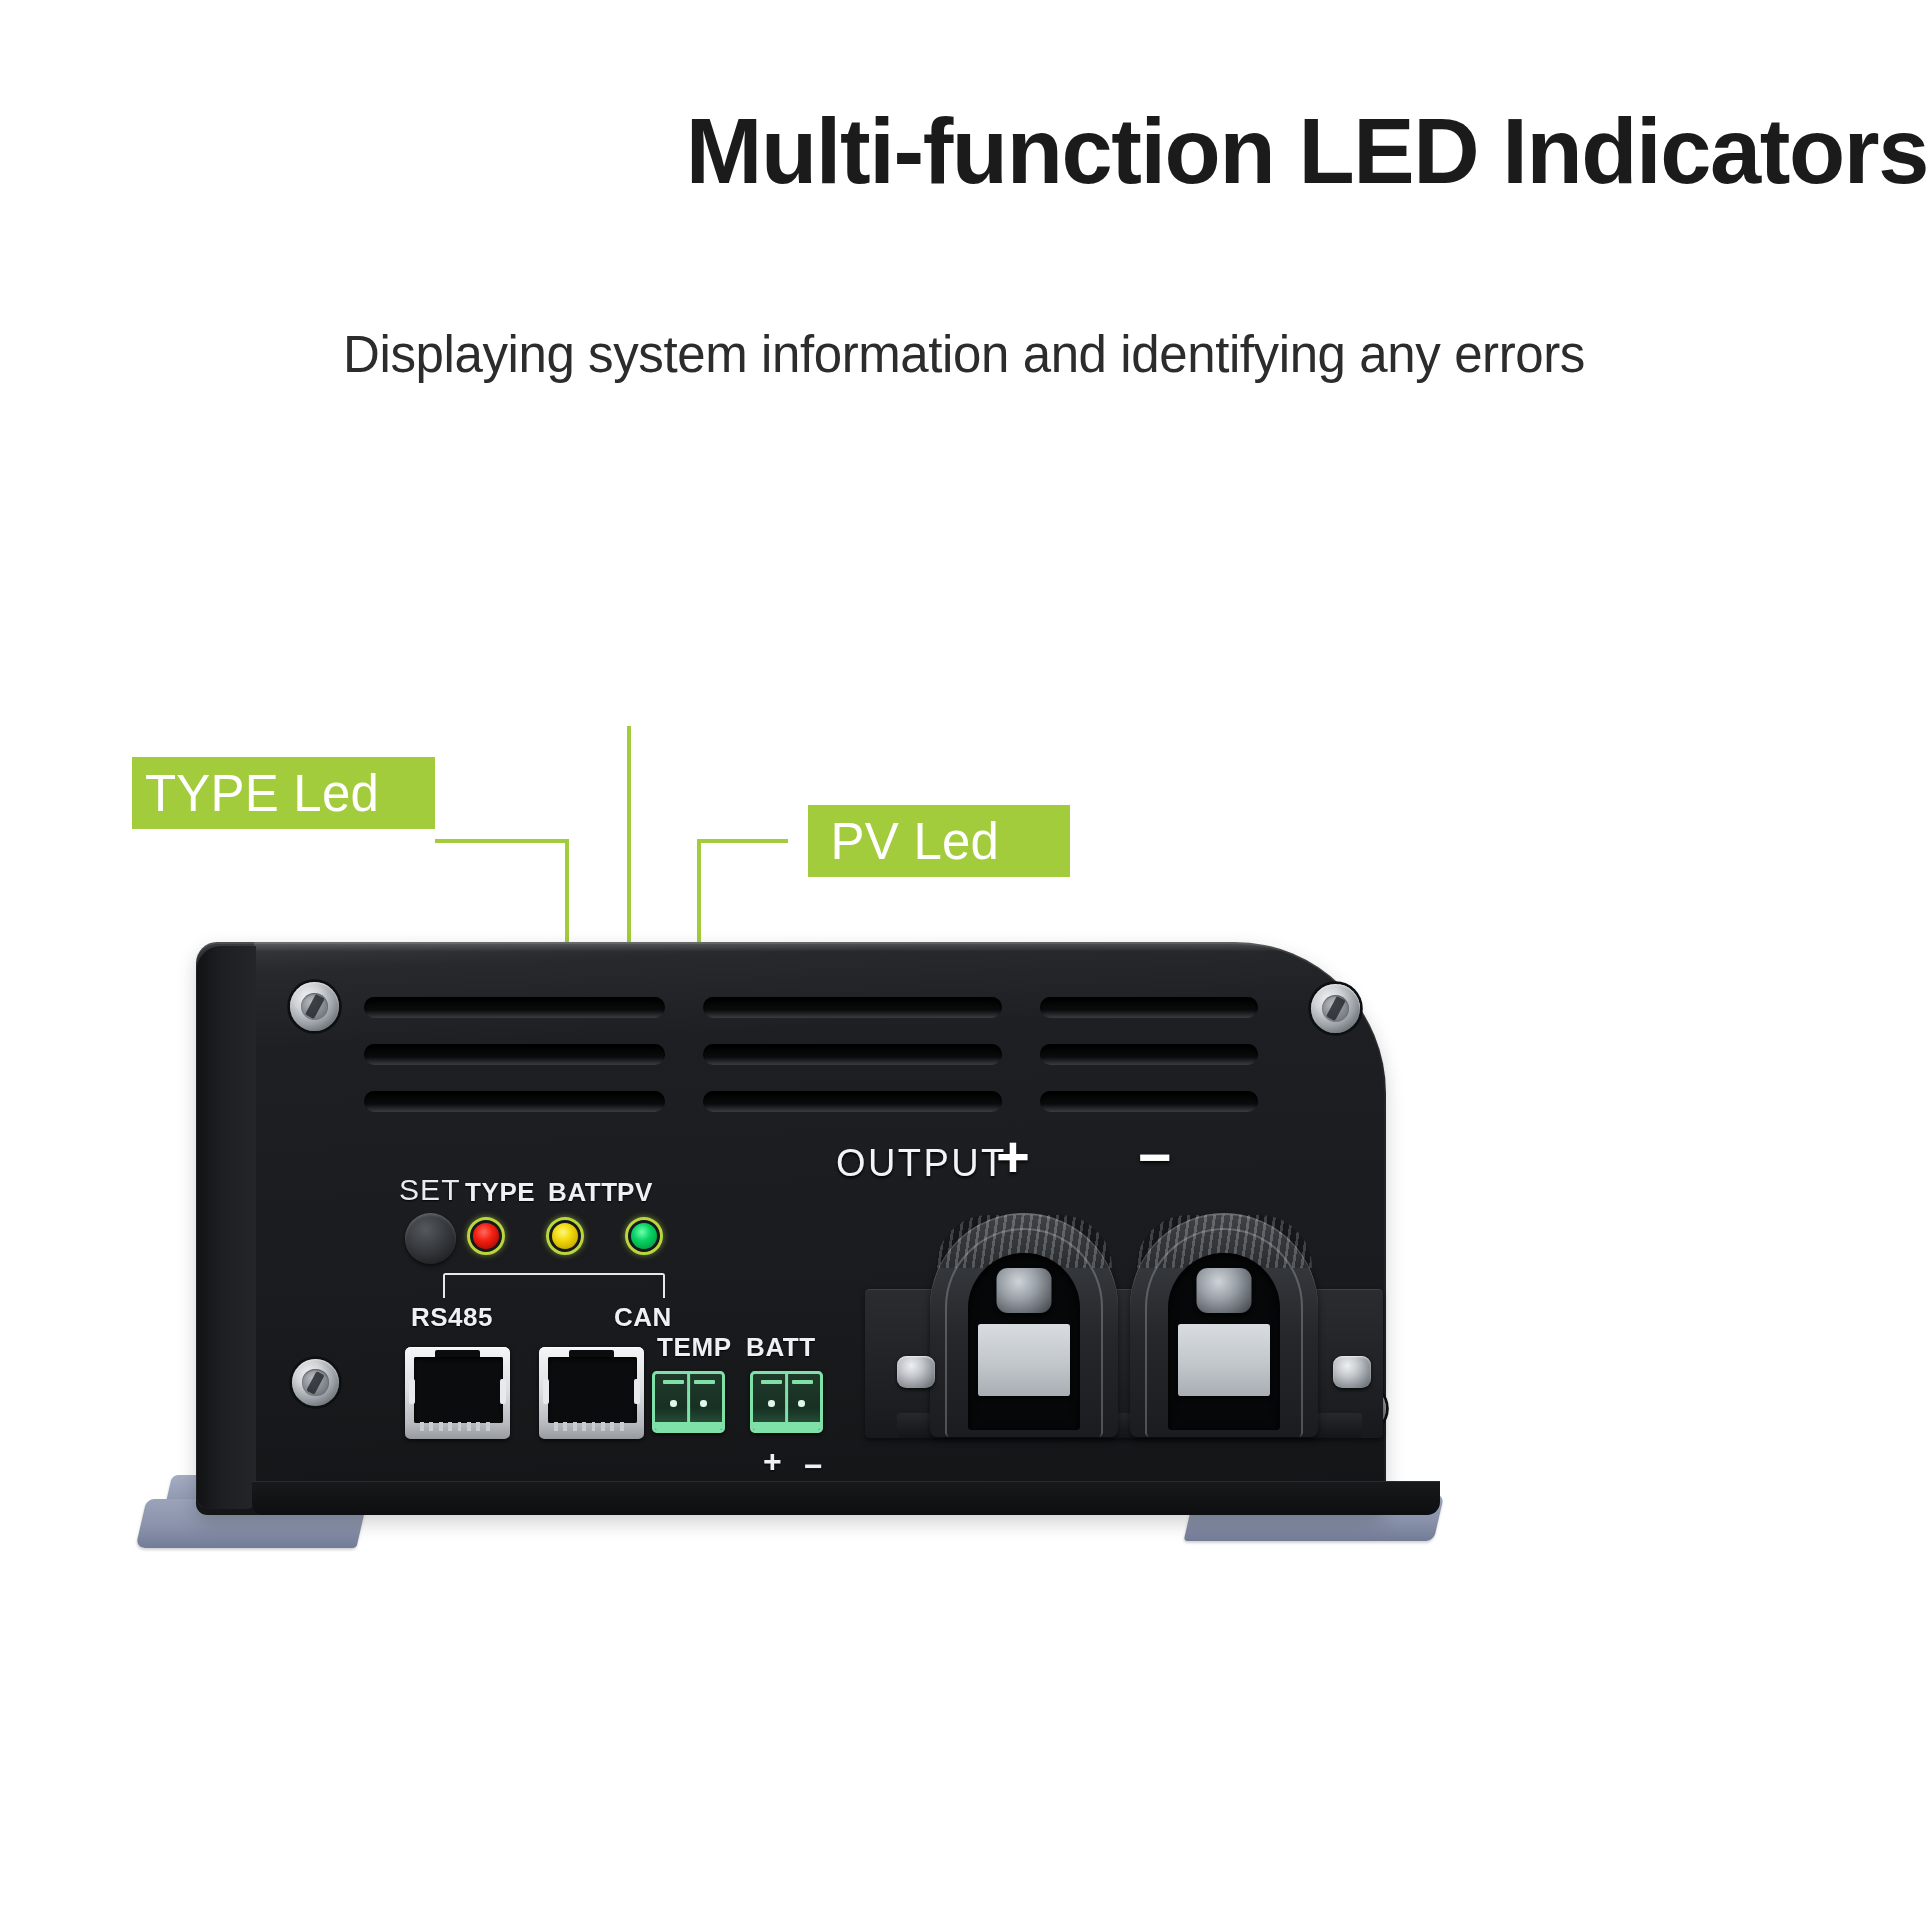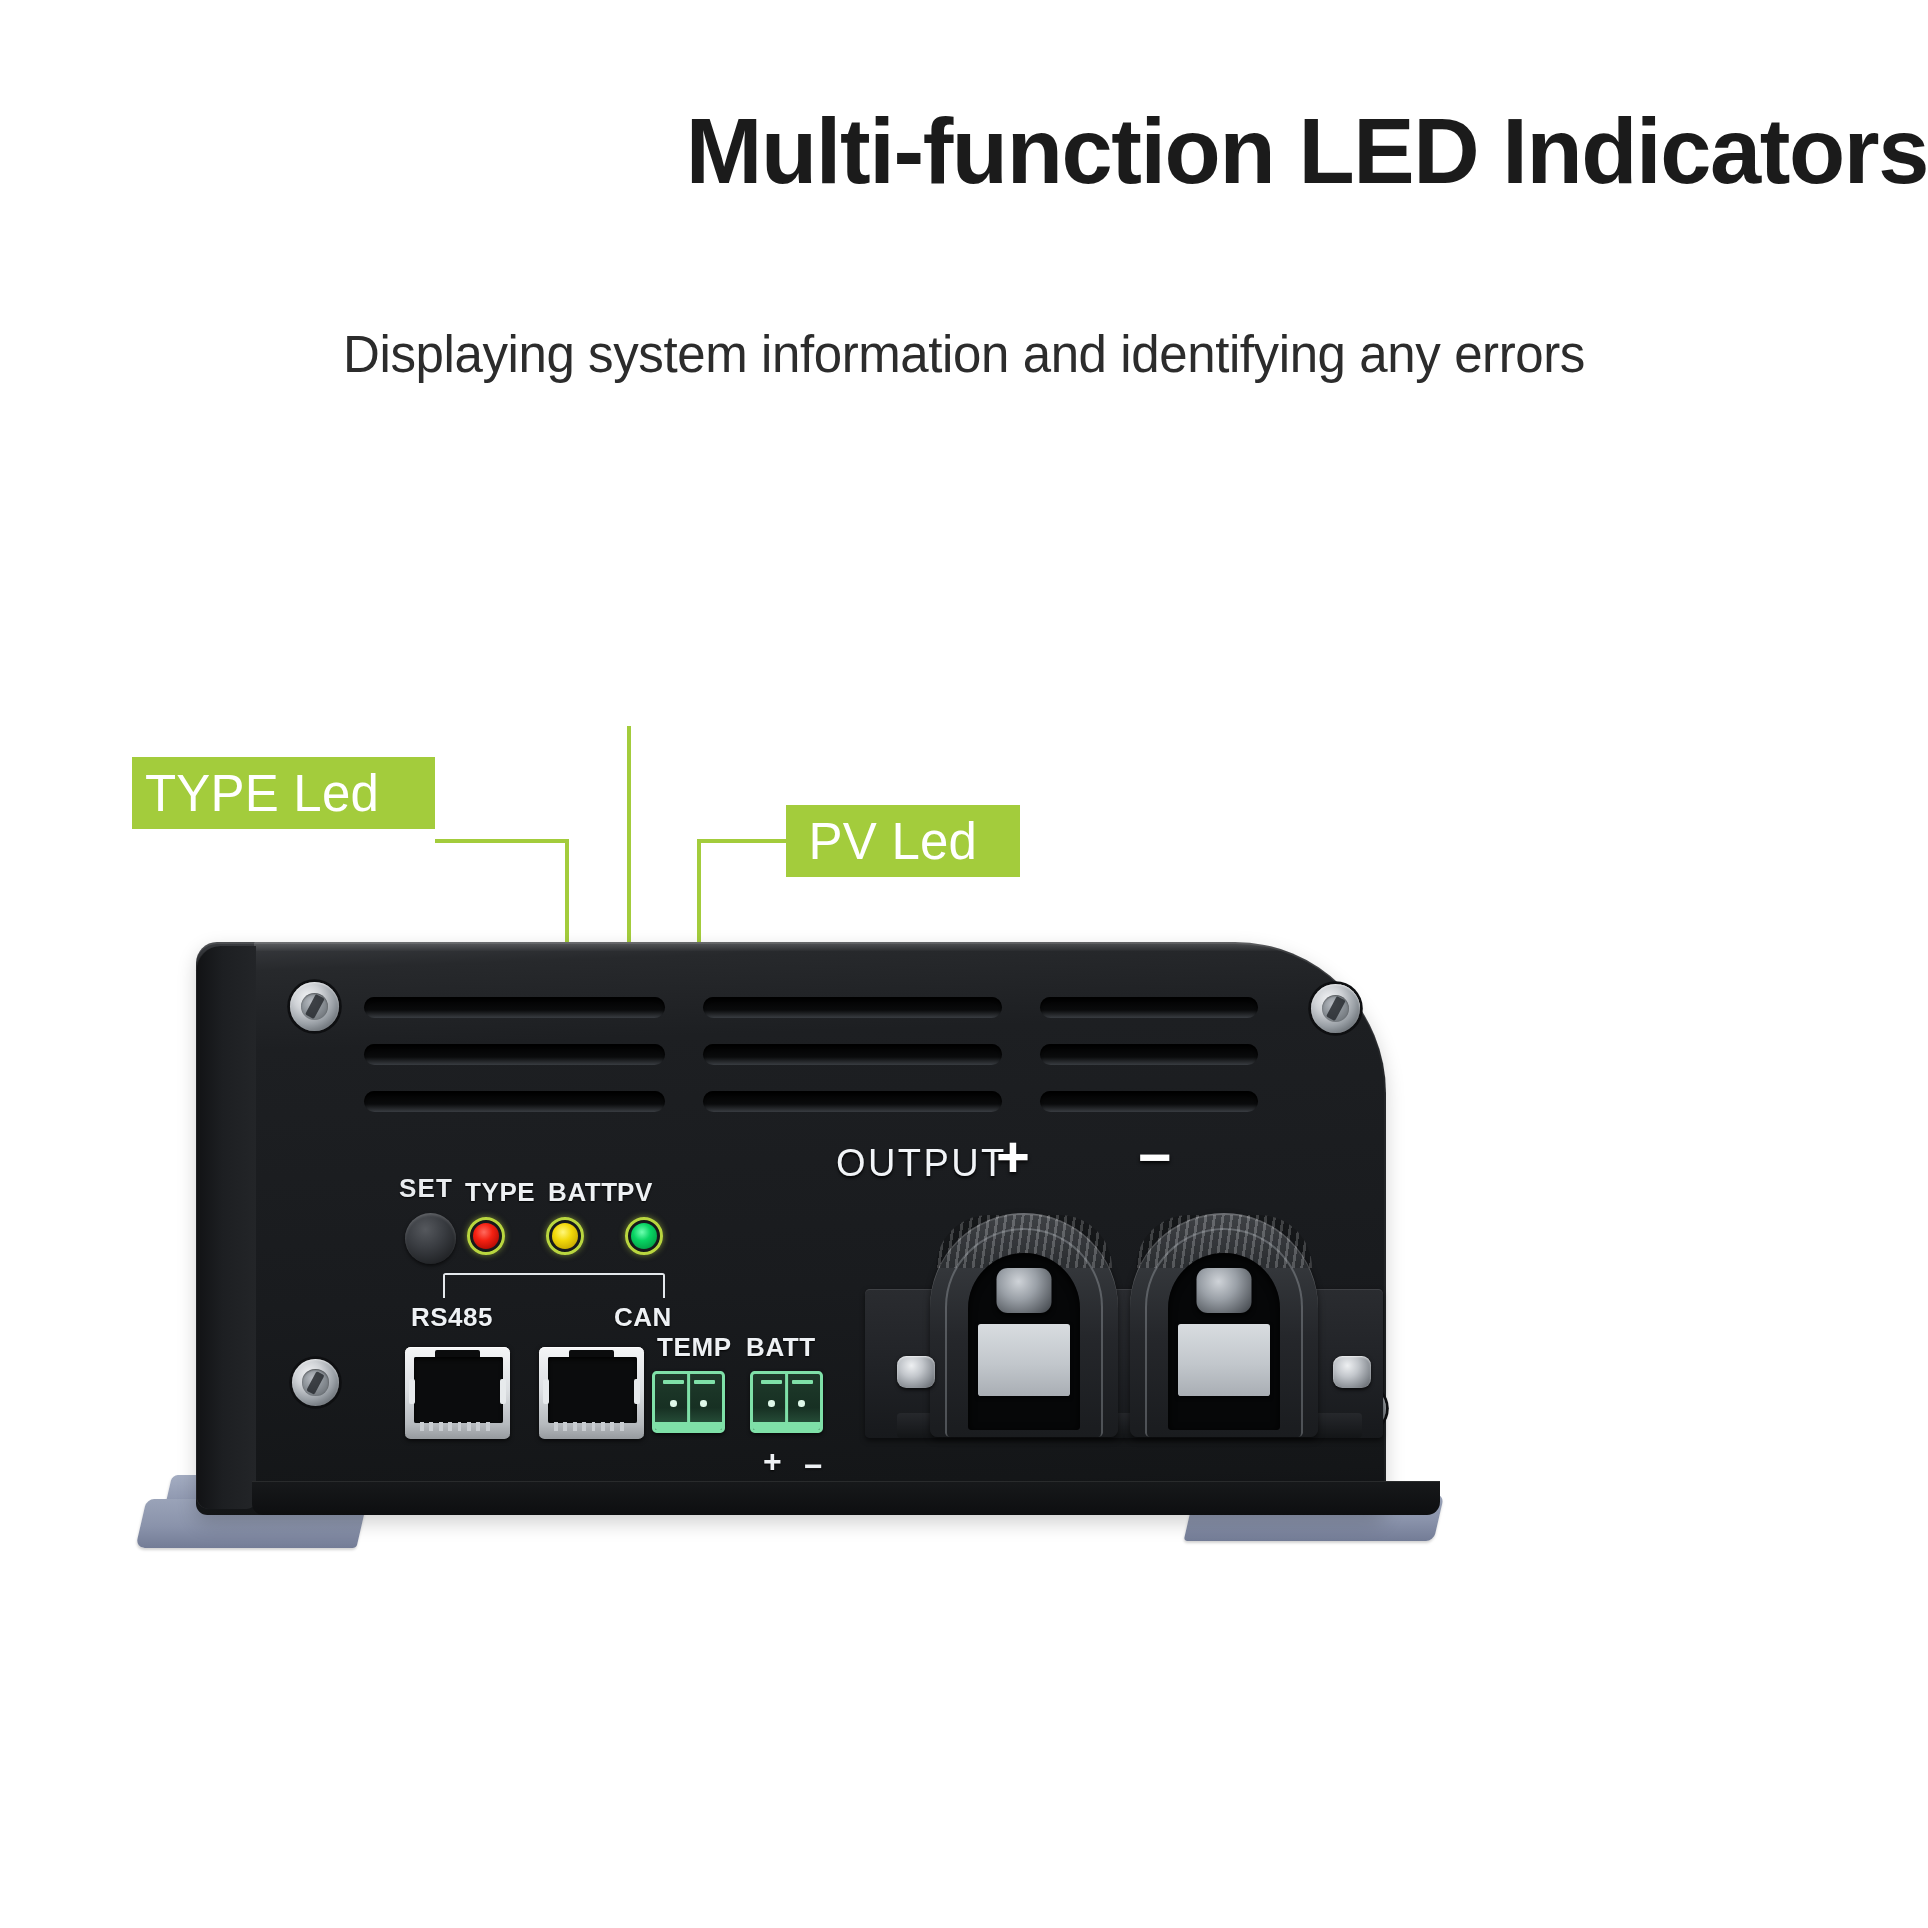--- a/index.html
+++ b/index.html
@@ -53,21 +53,21 @@
     font-size: 51px;
     font-weight: 400;
     letter-spacing: 0.2px;
     line-height: 1;
     display: flex;
     align-items: center;
     white-space: nowrap;
   }
   #badge-type { left: 132px;  top: 757px; width: 303px; height: 72px; padding-left: 13px; }
   #badge-batt { left: 480px;  top: 656px; width: 299px; height: 70px; padding-left: 17px; }
-  #badge-pv   { left: 786px;  top: 805px; width: 234px; height: 72px; padding-left: 22.6px; }
+  #badge-pv   { left: 808px;  top: 805px; width: 262px; height: 72px; padding-left: 22.6px; }
 
   
   .leader {
     position: absolute;
     background: #a3cc3c;
   }
   .leader.h { height: 3.8px; }
   .leader.v { width: 3.8px; }
 
   
@@ -193,21 +193,21 @@
   .vent-slot.r1 { top: 47px; }
   .vent-slot.r2 { top: 94px; }
   #vent-c0 { left: 0px;   width: 301px; }
   #vent-c1 { left: 339px; width: 299px; }
   #vent-c2 { left: 676px; width: 218px; }
 
   
   #set-label {
     position: absolute;
     left: 203px; top: 231px;
-    font-size: 26px; font-weight: 700;
+    font-size: 30px; font-weight: 400;
     color: #e9ecef; letter-spacing: 1.1px;
     text-shadow: 0 0.9px 1.9px rgba(0,0,0,0.9);
     text-align: center;
   }
   #set-button {
     position: absolute;
     left: 209px; top: 271px;
     width: 51px; height: 51px;
     border-radius: 50%;
     background: radial-gradient(circle at 40% 32%, #55585d 0%, #3a3d42 40%, #212326 78%, #17181a 100%);

